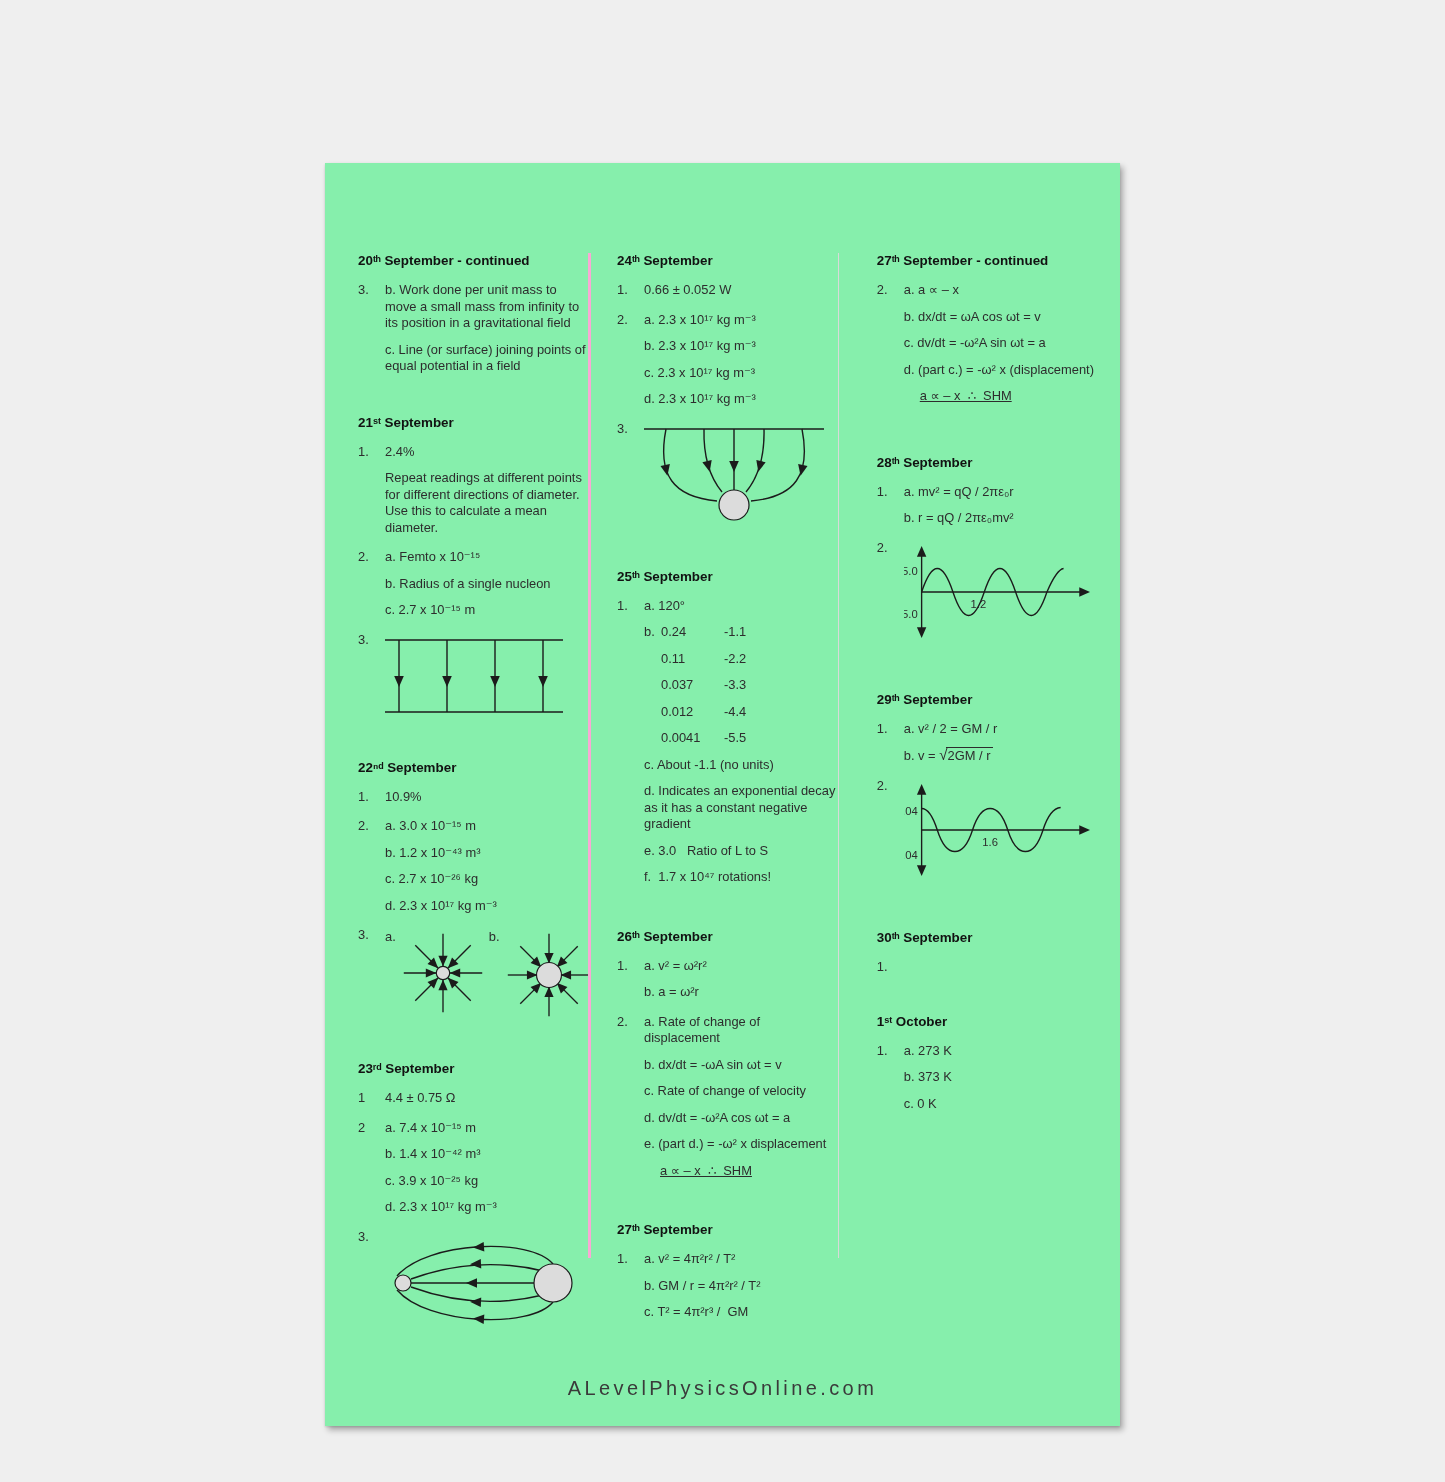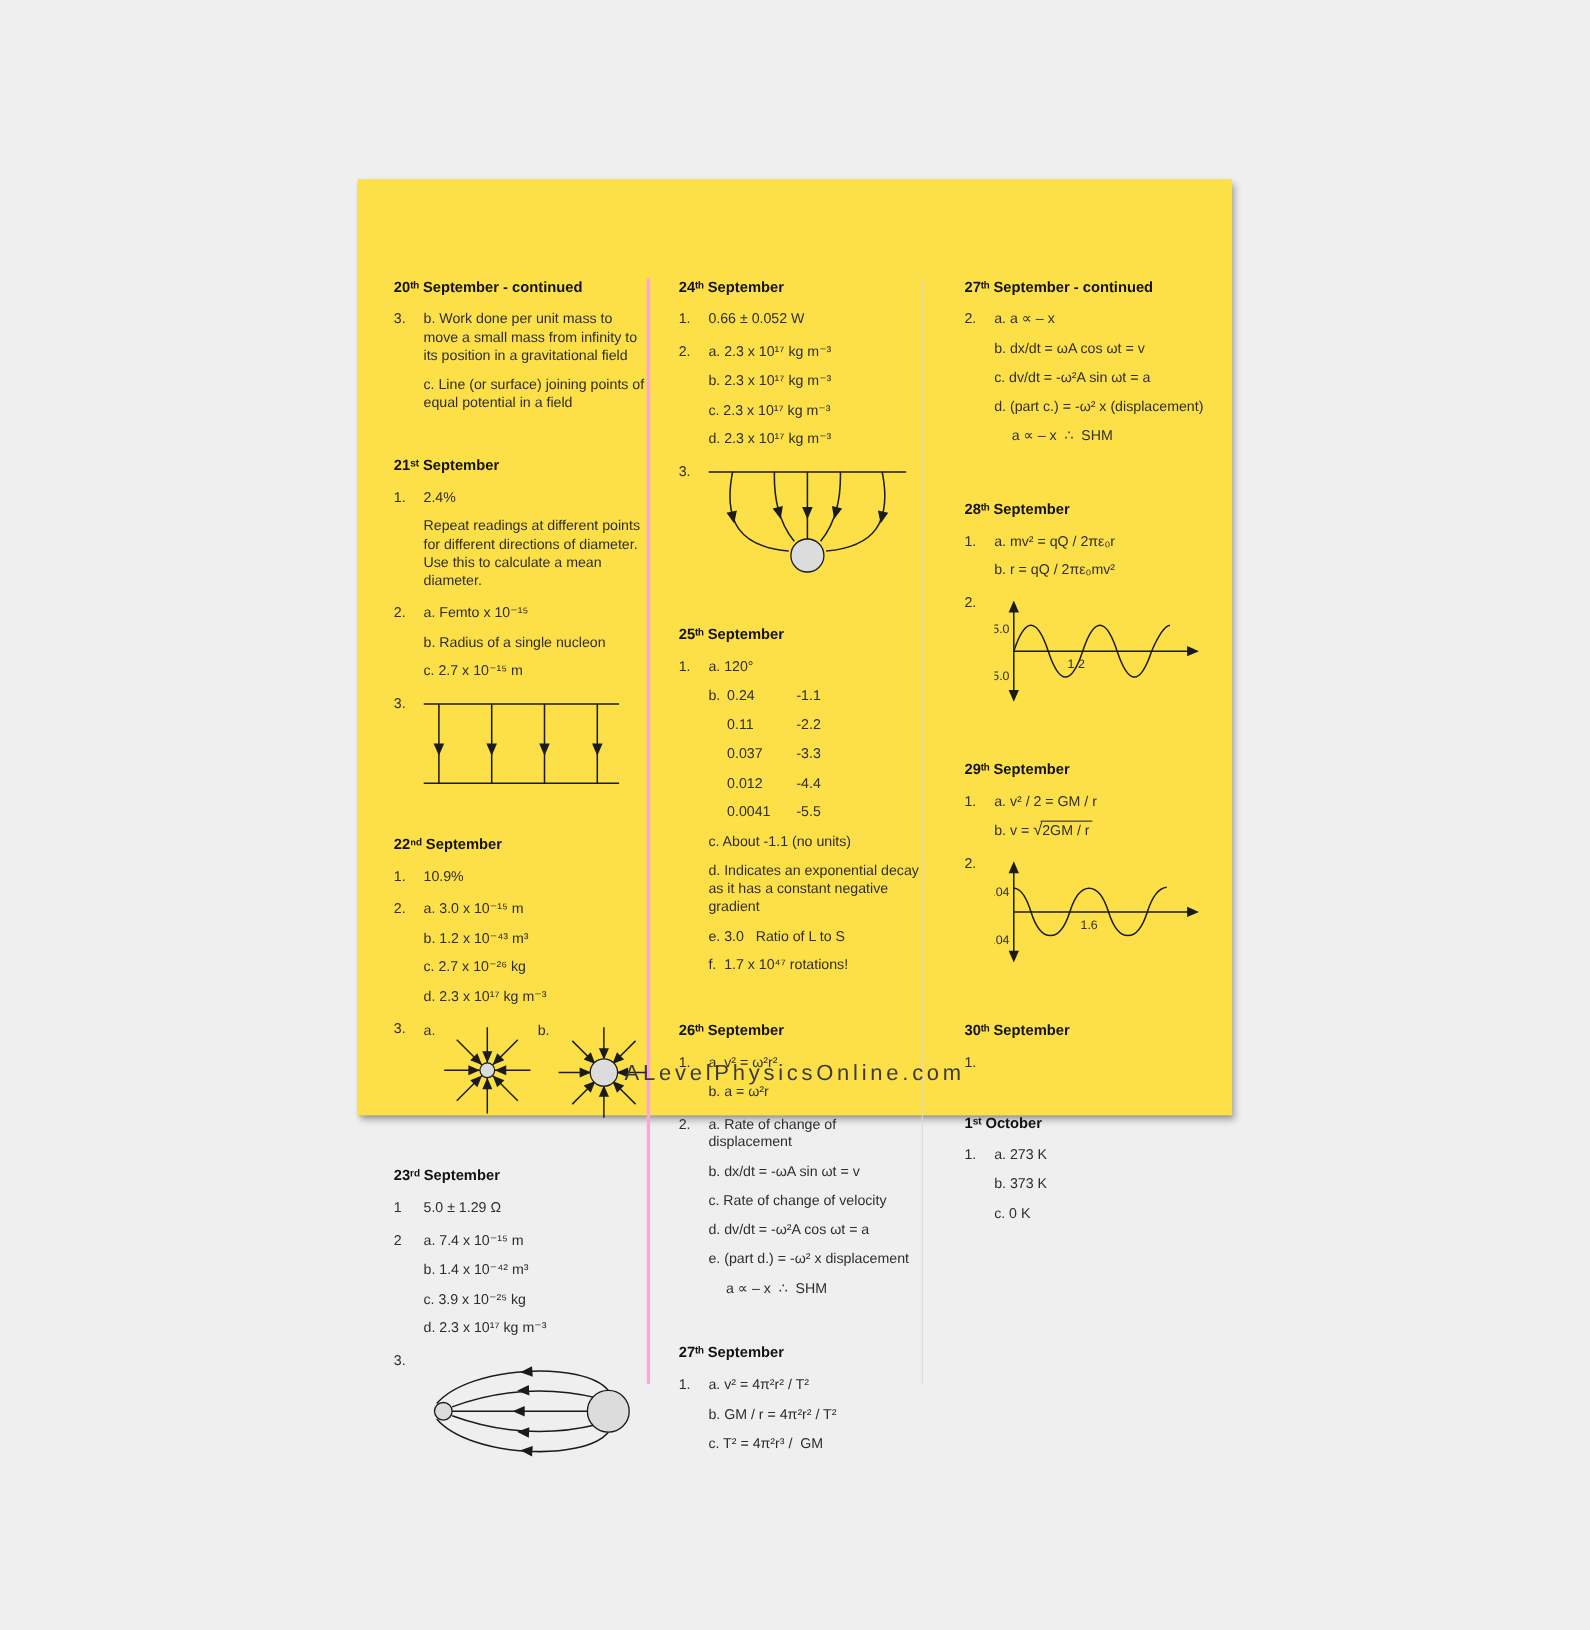--- a/index.html
+++ b/index.html
@@ -2,43 +2,43 @@
 <html><head>
 <meta charset="utf-8">
 <style>
   html,body{margin:0;padding:0;}
   body{
     width:1445px;height:1482px;position:relative;overflow:hidden;
     background:#efefef;
     font-family:"Liberation Sans","DejaVu Sans",sans-serif;
   }
   .page{
-    position:absolute;left:325px;top:163px;width:795px;height:851px;
-    background:#fde047;
+    position:absolute;left:325px;top:163px;width:795px;height:1263px;
+    background:#86efac;
     box-shadow:3px 4px 6px rgba(0,0,0,.30),0 1px 2px rgba(0,0,0,.12);
   }
   .content{
     position:absolute;left:33px;top:90px;right:26px;height:1005px;
     display:flex;
   }
   .col{box-sizing:border-box;}
   .col-1{width:230px;}
   .col-2{width:265px;border-left:3px solid #f9a8d4;padding-left:26px;}
   .col-3{flex:1;border-left:1px solid #d9d9d9;padding-left:26px;}
   .section{margin-top:30px;}
   .col-2 .section{margin-top:33px;}
   .col-3 .section{margin-top:40px;margin-left:12px;}
   .section:first-child{margin-top:0 !important;}
   .sec-title{font-size:13.4px;font-weight:bold;color:#121212;margin:0 0 14px 0;white-space:nowrap;}
   .item{display:flex;margin:0 0 3px 0;font-size:12.9px;color:#2d2d2d;}
   .inum{width:27px;flex:none;}
   .ibody{flex:1;min-width:0;}
   .line{margin:0 0 10px 0;line-height:16.5px;white-space:nowrap;}
   .line.wrap{white-space:normal;}
-  .indent{margin-left:16px;}
+  .indent{margin-left:16px;text-decoration:underline;}
   .pairrow{display:flex;}
   .pfx{width:17px;flex:none;}
   .lcol{width:63px;flex:none;}
   .dline{margin:6px 0 14px 0;text-align:right;}
   .dpair{display:flex;gap:2px;margin:2px 0 10px 0;}
   .dwrap{display:flex;}
   .dlabel{margin-right:3px;}
   svg{display:block;}
   .sqrt{font-size:15px;margin-right:-1px;}
   .radicand{border-top:1.3px solid #2d2d2d;padding:0 3px 0 1px;}
@@ -171,21 +171,21 @@
                 </div>
               </div>
             </div>
           </div>
         </div>
         <div class="section">
           <div class="sec-title">23ʳᵈ September</div>
           <div class="item">
             <div class="inum">1</div>
             <div class="ibody">
-              <div class="line">5.0 ± 1.29 Ω</div>
+              <div class="line">4.4 ± 0.75 Ω</div>
             </div>
           </div>
           <div class="item">
             <div class="inum">2</div>
             <div class="ibody">
               <div class="line">a. 7.4 x 10⁻¹⁵ m</div>
               <div class="line">b. 1.4 x 10⁻⁴² m³</div>
               <div class="line">c. 3.9 x 10⁻²⁵ kg</div>
               <div class="line">d. 2.3 x 10¹⁷ kg m⁻³</div>
             </div>

